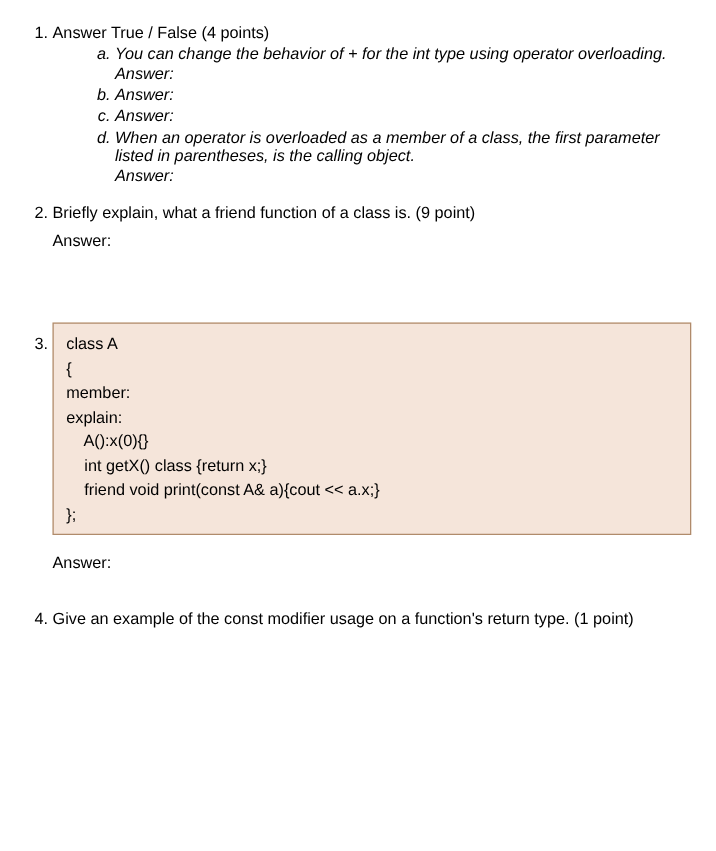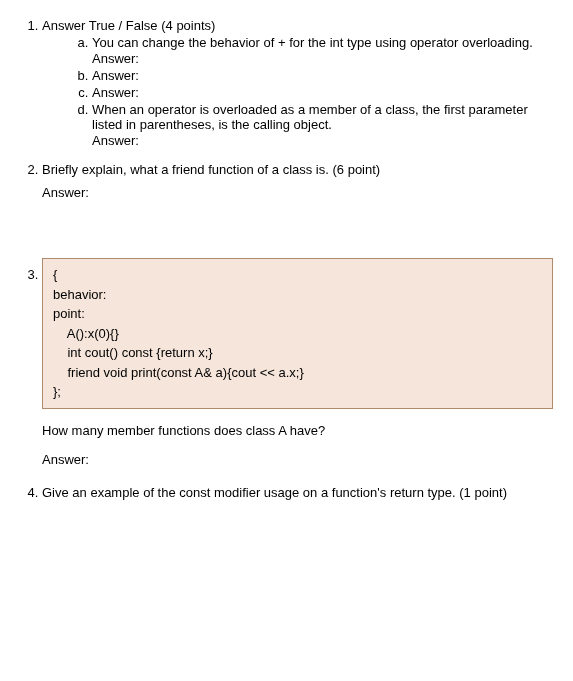--- a/index.html
+++ b/index.html
@@ -19,20 +19,21 @@
     ol.main-list > li {
       margin-bottom: 14px;
     }
     ol.sub-list {
       list-style-type: lower-alpha;
       padding-left: 50px;
       margin-top: 2px;
     }
     ol.sub-list > li {
       margin-bottom: 2px;
+      font-style: italic;
     }
     .answer-label {
       display: block;
       margin-top: 1px;
     }
     .answer-main {
       display: block;
       margin-top: 8px;
       margin-left: 0;
     }
@@ -75,34 +76,34 @@
       <li>
         <span class="answer-label">Answer:</span>
       </li>
       <li>
         <span>When an operator is overloaded as a member of a class, the first parameter listed in parentheses, is the calling object.</span>
         <span class="answer-label">Answer:</span>
       </li>
     </ol>
   </li>
   <li>
-    <span>Briefly explain, what a friend function of a class is. (6 point)</span>
+    <span>Briefly explain, what a friend function of a class is. (9 point)</span>
     <span class="answer-main">Answer:</span>
     <div class="spacer"></div>
   </li>
   <li>
     <div class="code-box">
+      <div class="code-line">class A</div>
       <div class="code-line">{</div>
-      <div class="code-line">behavior:</div>
-      <div class="code-line">point:</div>
+      <div class="code-line">member:</div>
+      <div class="code-line">explain:</div>
       <div class="code-line">    A():x(0){}</div>
-      <div class="code-line">    int cout() const {return x;}</div>
+      <div class="code-line">    int getX() class {return x;}</div>
       <div class="code-line">    friend void print(const A&amp; a){cout &lt;&lt; a.x;}</div>
       <div class="code-line"></div>
       <div class="code-line">};</div>
     </div>
-    <div class="q3-follow">How many member functions does class A have?</div>
     <span class="answer-main" style="margin-top:14px">Answer:</span>
   </li>
-  <li style="margin-top:18px">
+  <li style="margin-top:30px">
     <span>Give an example of the const modifier usage on a function's return type. (1 point)</span>
   </li>
 </ol>
 
 </body></html>

